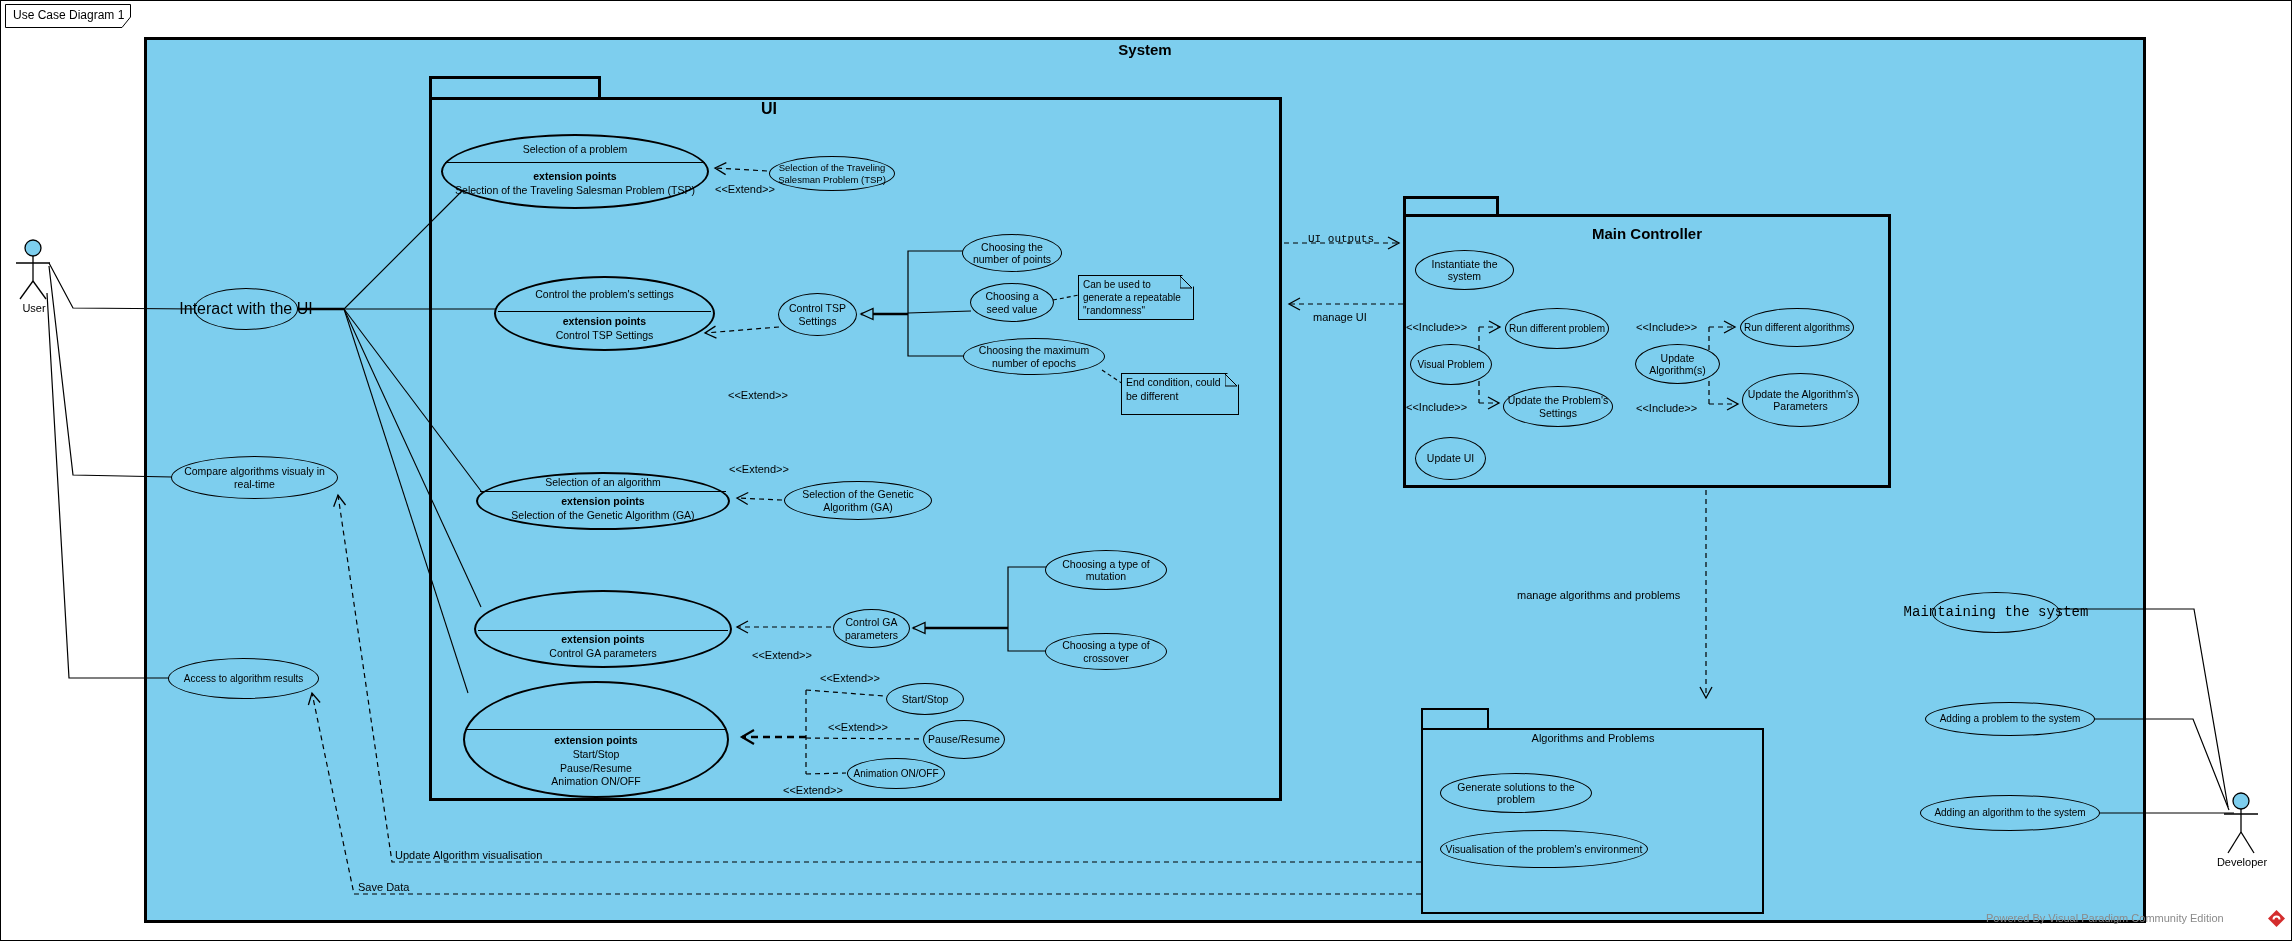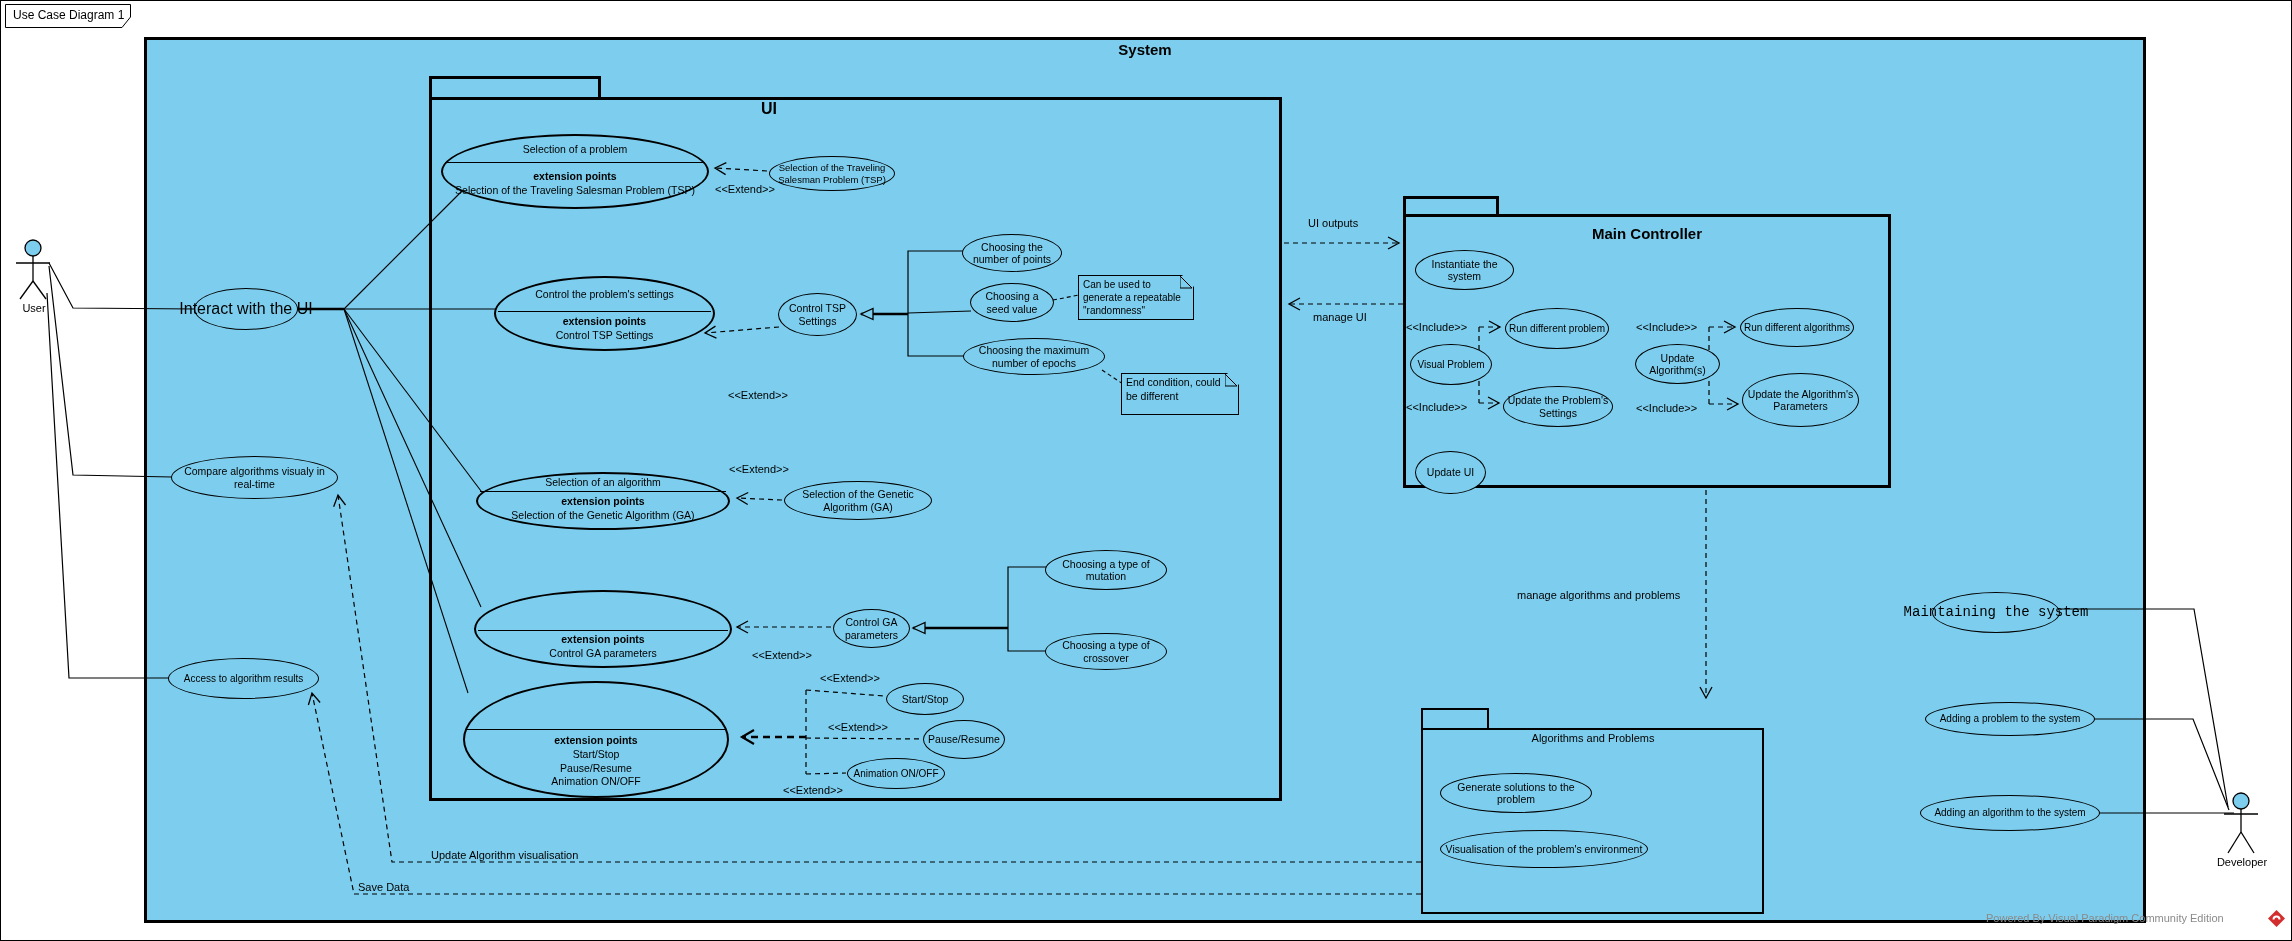--- a/index.html
+++ b/index.html
@@ -267,21 +267,21 @@
     </div>
   <div class="ellipse nw fs10" style="left:1504px; top:307px; width:104px; height:41px;">
       <span>Run different problem</span>
     </div>
   <div class="ellipse nw fs10" style="left:1409px; top:343px; width:82px; height:41px;">
       <span>Visual Problem</span>
     </div>
   <div class="ellipse" style="left:1502px; top:385px; width:110px; height:41px;">
       <span>Update the Problem's Settings</span>
     </div>
-  <div class="ellipse nw" style="left:1414px; top:450px; width:71px; height:43px;">
+  <div class="ellipse nw" style="left:1414px; top:436px; width:71px; height:43px;">
       <span>Update UI</span>
     </div>
   <div class="ellipse" style="left:1634px; top:343px; width:85px; height:40px;">
       <span>Update Algorithm(s)</span>
     </div>
   <div class="ellipse nw fs10" style="left:1739px; top:307px; width:114px; height:39px;">
       <span>Run different algorithms</span>
     </div>
   <div class="ellipse" style="left:1741px; top:372px; width:117px; height:54px;">
       <span>Update the Algorithm's Parameters</span>
@@ -320,24 +320,24 @@
   <div class="lbl" style="left:728px; top:462px;">&lt;&lt;Extend&gt;&gt;</div>
   <div class="lbl" style="left:751px; top:648px;">&lt;&lt;Extend&gt;&gt;</div>
   <div class="lbl" style="left:819px; top:671px;">&lt;&lt;Extend&gt;&gt;</div>
   <div class="lbl" style="left:827px; top:720px;">&lt;&lt;Extend&gt;&gt;</div>
   <div class="lbl" style="left:782px; top:783px;">&lt;&lt;Extend&gt;&gt;</div>
   <div class="lbl" style="left:1405px; top:320px;">&lt;&lt;Include&gt;&gt;</div>
   <div class="lbl" style="left:1405px; top:400px;">&lt;&lt;Include&gt;&gt;</div>
   <div class="lbl" style="left:1635px; top:320px;">&lt;&lt;Include&gt;&gt;</div>
   <div class="lbl" style="left:1635px; top:401px;">&lt;&lt;Include&gt;&gt;</div>
 
-  <div class="lbl" style="left:1307px; top:216px;">UI outputs</div>
+  <div class="lbl" style="left:1307px; top:232px;font-family:Liberation Mono, monospace;">UI outputs</div>
   <div class="lbl" style="left:1312px; top:310px;">manage UI</div>
   <div class="lbl" style="left:1516px; top:588px;">manage algorithms and problems</div>
-  <div class="lbl" style="left:394px; top:848px;margin-left:36px;">Update Algorithm visualisation</div>
+  <div class="lbl" style="left:394px; top:848px;">Update Algorithm visualisation</div>
   <div class="lbl" style="left:357px; top:880px;">Save Data</div>
 
   <div class="watermark" style="left:1985px; top:911px;">Powered By  Visual Paradigm Community Edition</div>
   <div class="vp-logo" style="left:2266px; top:908px;">
     <svg width="19" height="19">
         <path d="M9.5,1 L18,9.5 L9.5,18 L1,9.5 Z" fill="#D42D2D"></path>
         <path d="M5.5,10.5 a4,4 0 0 1 8,0 l-2,0 a2,2 0 0 0 -4,0 Z" fill="#ffffff"></path>
       </svg>
   </div>
 

